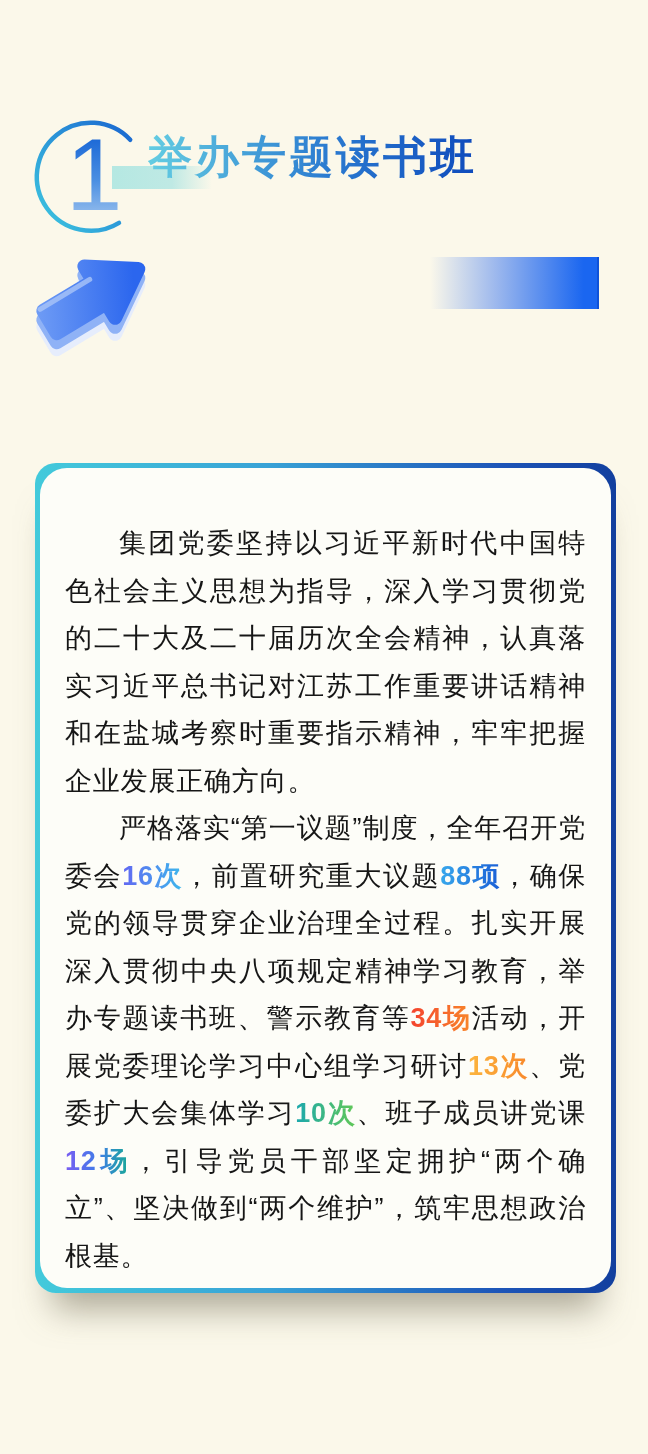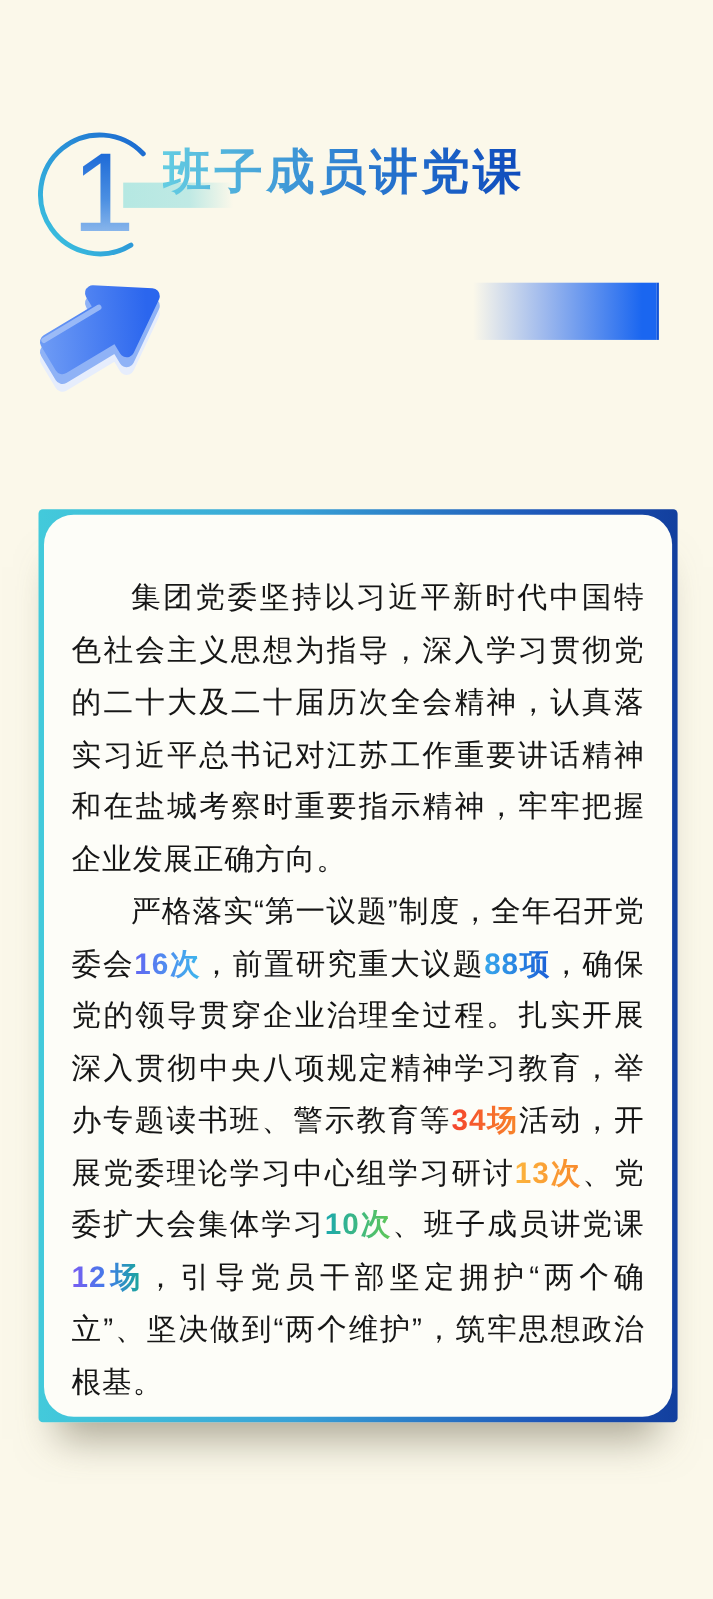--- a/index.html
+++ b/index.html
@@ -37,21 +37,21 @@
   .arrow-3d{position:absolute;left:28px;top:258px;width:170px;height:115px;}
   .gradient-bar{
     position:absolute;left:430px;top:257px;width:167px;height:52px;
     background:linear-gradient(90deg,rgba(26,102,240,0) 0%,rgba(77,130,240,.55) 40%,#1a66f0 92%);
     border-right:2px solid #0f52d8;
   }
 
   
   .card-border{
     position:absolute;left:35px;top:463px;width:581px;height:830px;
-    box-sizing:border-box;padding:5px;border-radius:4px;
+    box-sizing:border-box;padding:5px;border-radius:21px;
     background:linear-gradient(90deg,#43cadb 0%,#38a2d6 40%,#1d55b8 80%,#123f9e 100%);
     box-shadow:0 34px 34px -18px rgba(110,104,82,0.55);
   }
   .card-inner{
     width:100%;height:100%;box-sizing:border-box;
     border-radius:27px;background:#fdfdf8;
     padding:52px 25px 0 25px;
   }
   .para{
     margin:0;padding:0;
@@ -77,21 +77,21 @@
           <stop offset="1" stop-color="#1a66d0"></stop>
         </linearGradient>
       </defs>
       <path d="M 112.2 31.8 A 54 54 0 1 0 101 114.8" fill="none" stroke="url(#arcGrad)" stroke-width="4.5" stroke-linecap="round"></path>
     </svg>
     <div class="big-number">1</div>
   </div>
 
   <div class="title-block">
     <div class="title-highlight"></div>
-    <div class="title-line l2">班子成员讲党课</div>
+    <div class="title-line l2">举办专题读书班</div>
   </div>
 
   <svg class="arrow-3d" viewBox="0 0 170 115">
     <defs>
       <linearGradient id="gArrowTop" x1="0" y1="0" x2="1" y2="0.3">
         <stop offset="0" stop-color="#6f9cf5"></stop>
         <stop offset="1" stop-color="#2b66ee"></stop>
       </linearGradient>
     </defs>
 

